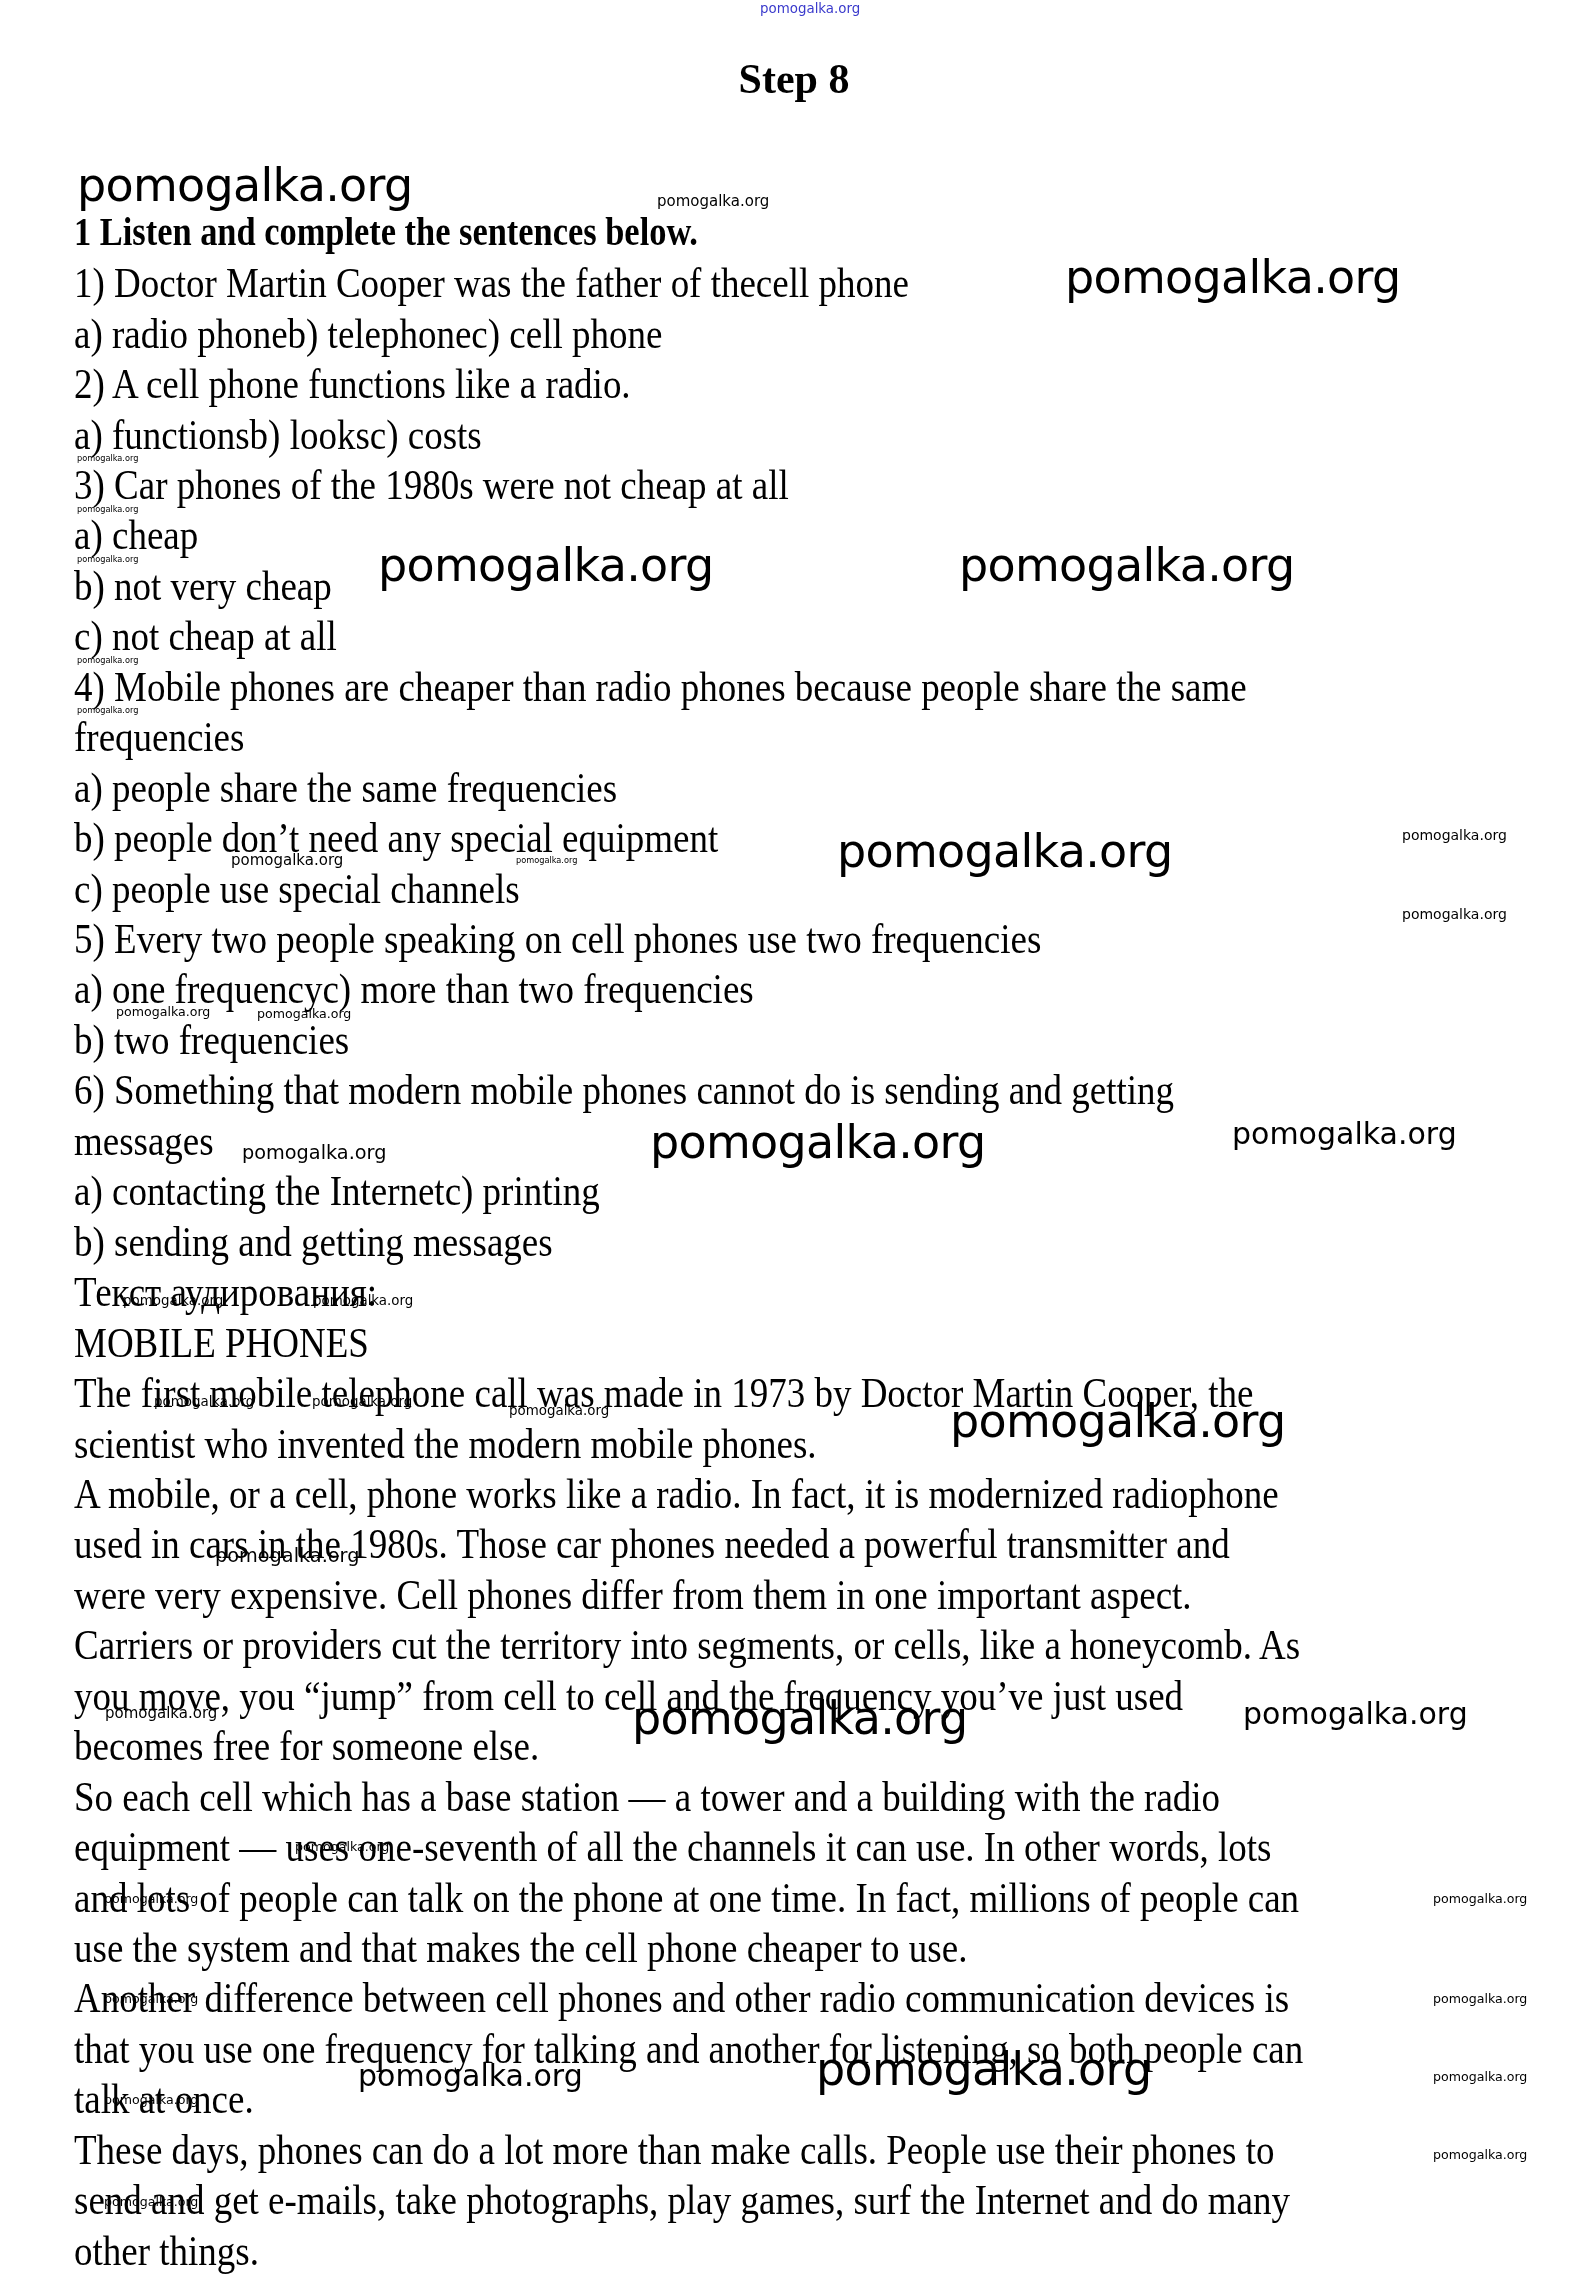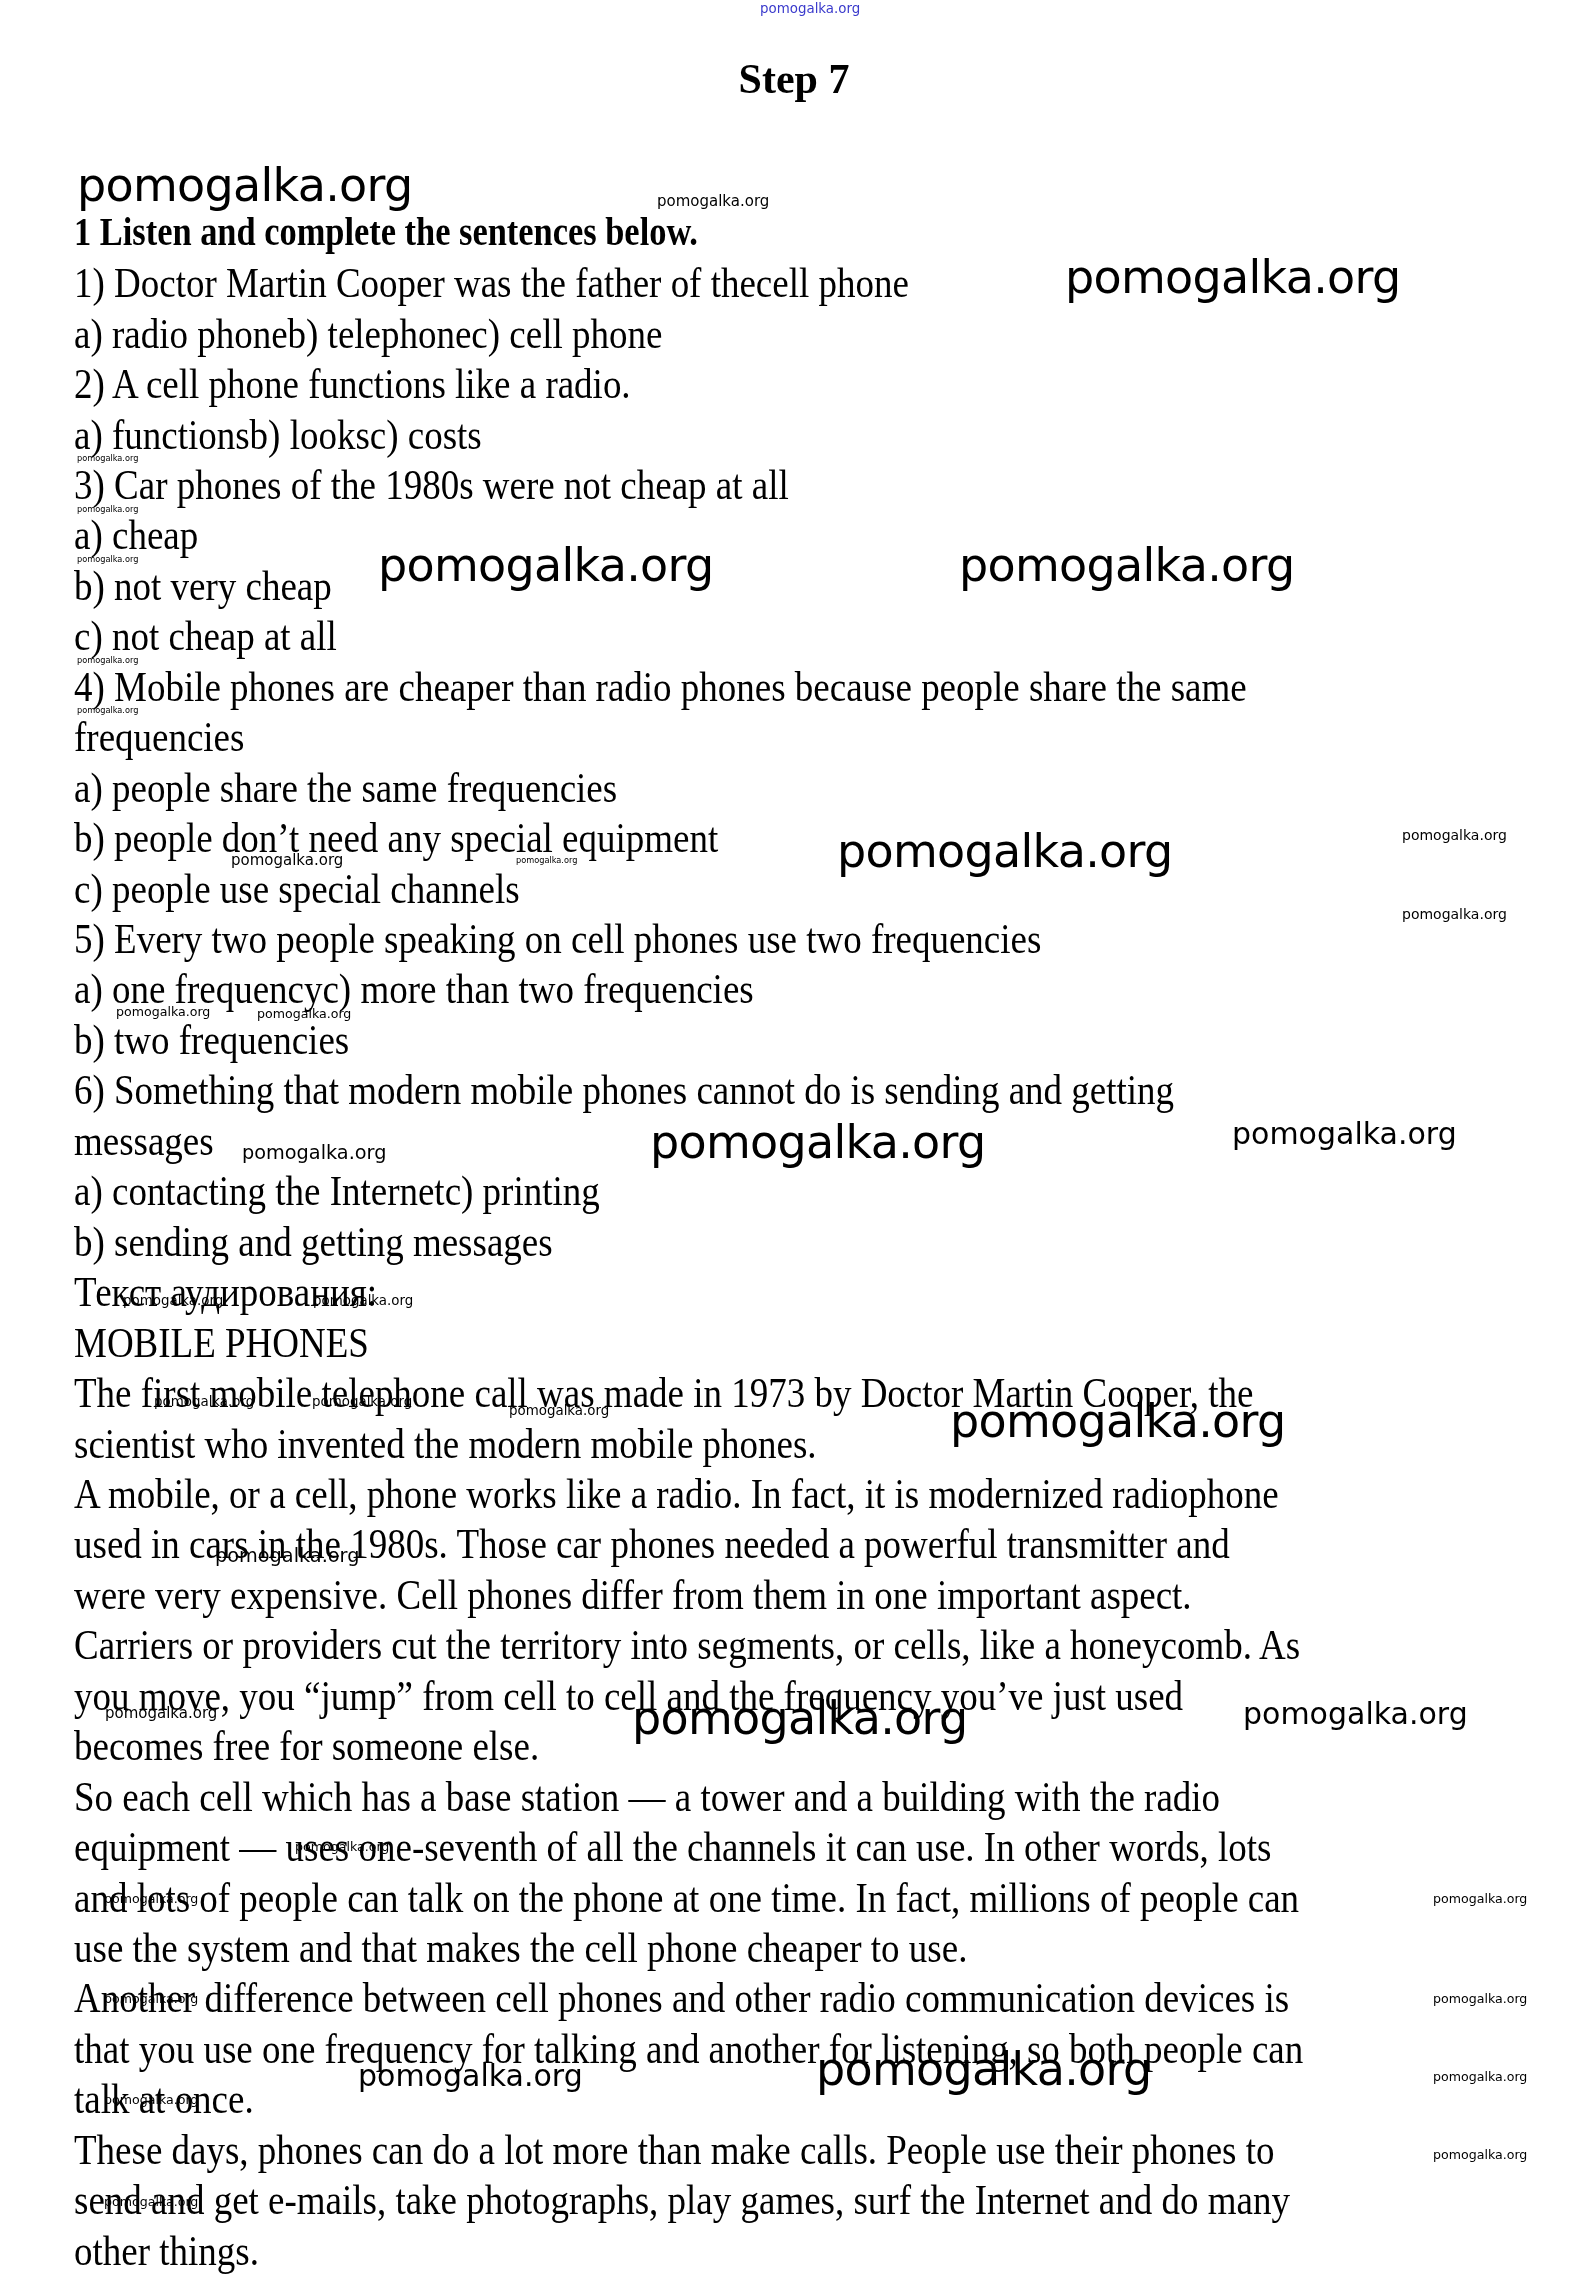--- a/index.html
+++ b/index.html
@@ -23,21 +23,21 @@
   .wm-xs { font-size:8.2px; }
   .wm-top { font-size:13.4px; color:#3a3acc; font-family:"DejaVu Sans", sans-serif; }
 </style>
 </head>
 <body>
 
 <div class="page">
 
   <div class="wm wm-top" style="left:760px; top:1.5px;">pomogalka.org</div>
 
-  <div class="title">Step 7</div>
+  <div class="title">Step 8</div>
 
   <div class="line bold" style="top: 212px; font-size: 40px; transform: scaleX(0.86);">1 Listen and complete the sentences below.</div>
 
   <div class="line" style="top: 261px; transform: scaleX(0.86);">1) Doctor Martin Cooper was the father of thecell phone</div>
   <div class="line" style="top: 312px; transform: scaleX(0.86);">a) radio phoneb) telephonec) cell phone</div>
   <div class="line" style="top: 362px; transform: scaleX(0.86);">2) A cell phone functions like a radio.</div>
   <div class="line" style="top: 413px; transform: scaleX(0.86);">a) functionsb) looksc) costs</div>
   <div class="line" style="top: 463px; transform: scaleX(0.86);">3) Car phones of the 1980s were not cheap at all</div>
   <div class="line" style="top: 513px; transform: scaleX(0.86);">a) cheap</div>
   <div class="line" style="top: 564px; transform: scaleX(0.86);">b) not very cheap</div>

